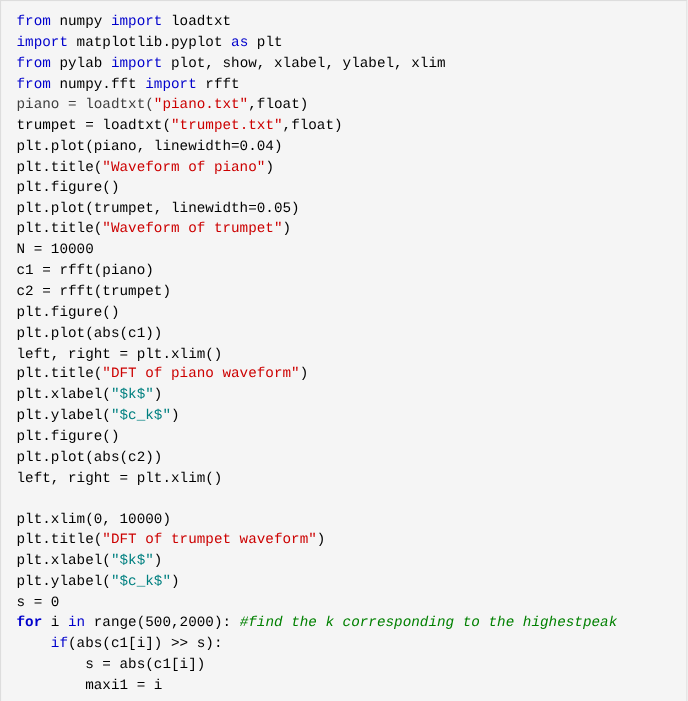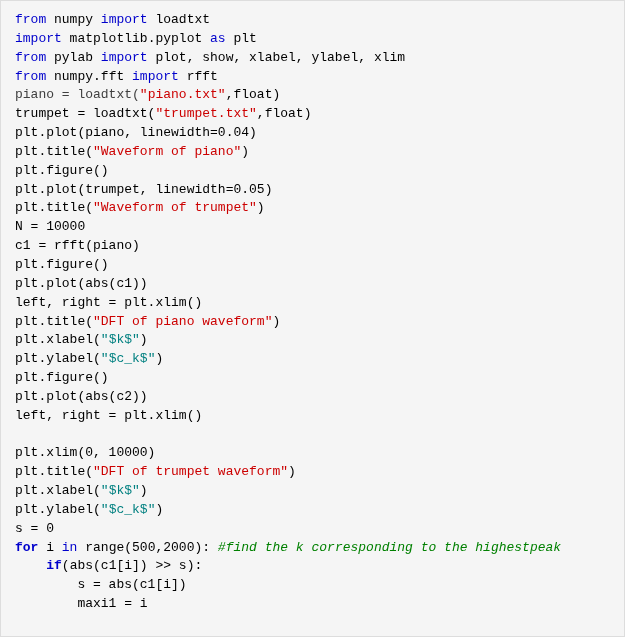--- a/index.html
+++ b/index.html
@@ -43,32 +43,33 @@
     <span class="code-line"><span style="color:#0000cc;font-weight:normal">from</span><span style="color:#000000"> numpy.fft </span><span style="color:#0000cc;font-weight:normal">import</span><span style="color:#000000"> rfft</span></span>
     <span class="code-line"><span style="color:#404040">piano = loadtxt(</span><span style="color:#cc0000">"piano.txt"</span><span style="color:#000000">,float)</span></span>
     <span class="code-line"><span style="color:#000000">trumpet = loadtxt(</span><span style="color:#cc0000">"trumpet.txt"</span><span style="color:#000000">,float)</span></span>
     <span class="code-line"><span style="color:#000000">plt.plot(piano, linewidth=0.04)</span></span>
     <span class="code-line"><span style="color:#000000">plt.title(</span><span style="color:#cc0000">"Waveform of piano"</span><span style="color:#000000">)</span></span>
     <span class="code-line"><span style="color:#000000">plt.figure()</span></span>
     <span class="code-line"><span style="color:#000000">plt.plot(trumpet, linewidth=0.05)</span></span>
     <span class="code-line"><span style="color:#000000">plt.title(</span><span style="color:#cc0000">"Waveform of trumpet"</span><span style="color:#000000">)</span></span>
     <span class="code-line"><span style="color:#000000">N = 10000</span></span>
     <span class="code-line"><span style="color:#000000">c1 = rfft(piano)</span></span>
+    <span class="code-line"><span style="color:#000000">c2 = rfft(trumpet)</span></span>
     <span class="code-line"><span style="color:#000000">plt.figure()</span></span>
     <span class="code-line"><span style="color:#000000">plt.plot(abs(c1))</span></span>
     <span class="code-line"><span style="color:#000000">left, right = plt.xlim()</span></span>
     <span class="code-line"><span style="color:#000000">plt.title(</span><span style="color:#cc0000">"DFT of piano waveform"</span><span style="color:#000000">)</span></span>
     <span class="code-line"><span style="color:#000000">plt.xlabel(</span><span style="color:#008080">"$k$"</span><span style="color:#000000">)</span></span>
     <span class="code-line"><span style="color:#000000">plt.ylabel(</span><span style="color:#008080">"$c_k$"</span><span style="color:#000000">)</span></span>
     <span class="code-line"><span style="color:#000000">plt.figure()</span></span>
     <span class="code-line"><span style="color:#000000">plt.plot(abs(c2))</span></span>
     <span class="code-line"><span style="color:#000000">left, right = plt.xlim()</span></span>
     <span class="code-line empty">&nbsp;</span>
     <span class="code-line"><span style="color:#000000">plt.xlim(0, 10000)</span></span>
     <span class="code-line"><span style="color:#000000">plt.title(</span><span style="color:#cc0000">"DFT of trumpet waveform"</span><span style="color:#000000">)</span></span>
     <span class="code-line"><span style="color:#000000">plt.xlabel(</span><span style="color:#008080">"$k$"</span><span style="color:#000000">)</span></span>
     <span class="code-line"><span style="color:#000000">plt.ylabel(</span><span style="color:#008080">"$c_k$"</span><span style="color:#000000">)</span></span>
     <span class="code-line"><span style="color:#000000">s = 0</span></span>
     <span class="code-line"><span style="color:#0000cc;font-weight:bold">for</span><span style="color:#000000"> i </span><span style="color:#0000cc;font-weight:normal">in</span><span style="color:#000000"> range(500,2000): </span><span style="color:#008000;font-style:italic">#find the k corresponding to the highestpeak</span></span>
-    <span class="code-line"><span style="color:#000000">    </span><span style="color:#0000cc;font-weight:bold">if</span><span style="color:#000000">(abs(c1[i]) &gt;&gt; s):</span></span>
+    <span class="code-line"><span style="color:#000000">    </span><span style="color:#0000cc;font-weight:normal">if</span><span style="color:#000000">(abs(c1[i]) &gt;&gt; s):</span></span>
     <span class="code-line"><span style="color:#000000">        s = abs(c1[i])</span></span>
     <span class="code-line"><span style="color:#000000">        maxi1 = i</span></span>
   </div>
 
 </body></html>

